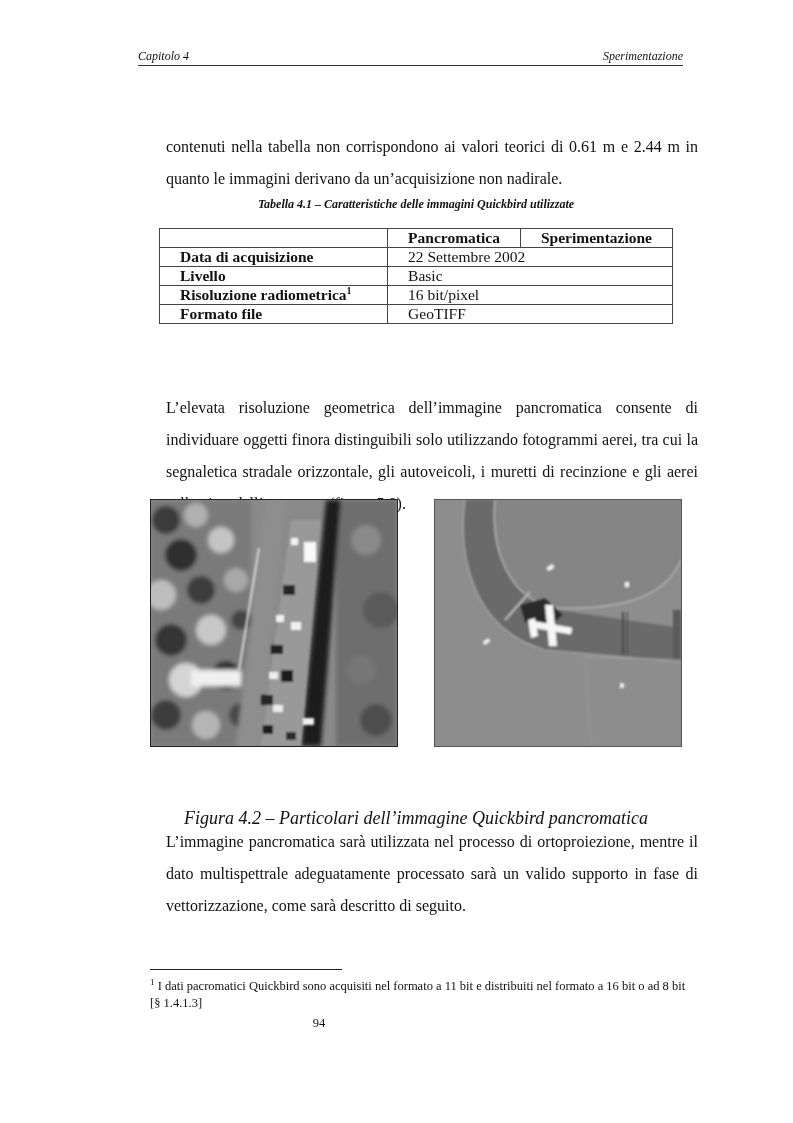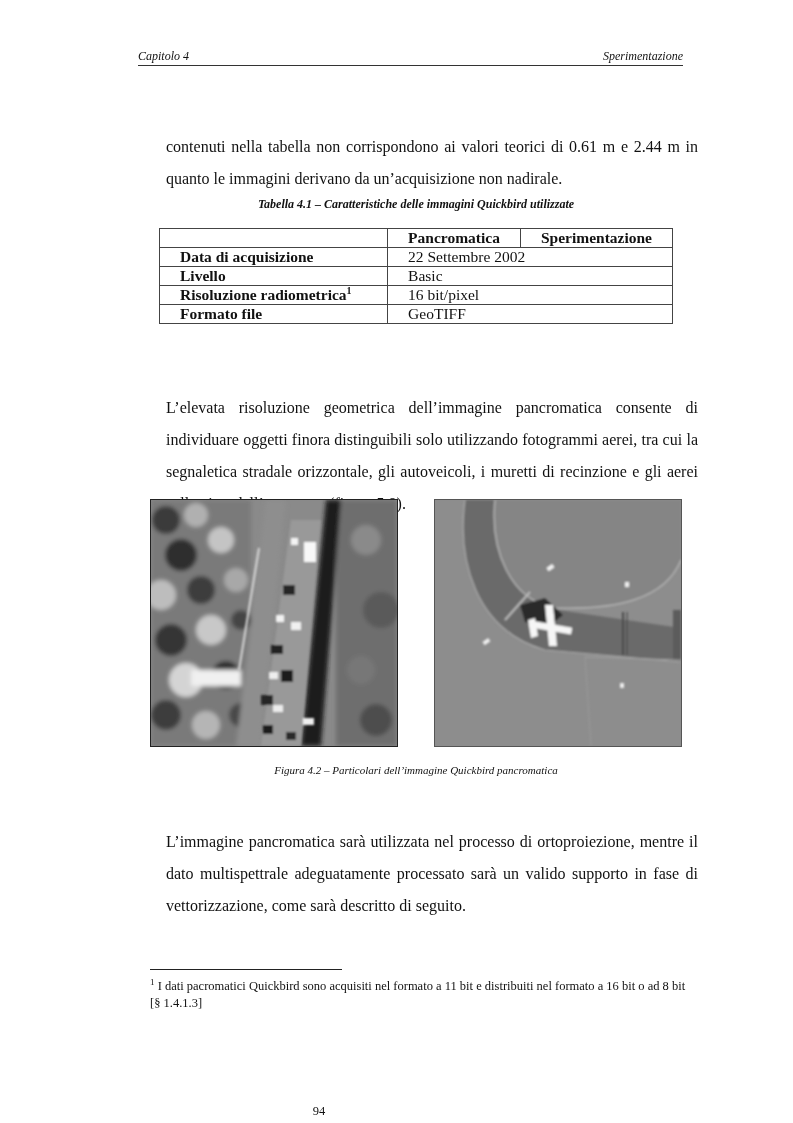--- a/index.html
+++ b/index.html
@@ -9,38 +9,38 @@
             border-bottom: 1px solid #333; font-style: italic; font-size: 12px; }
   .header .left { position: absolute; left: 0; top: 0; }
   .header .right { position: absolute; right: 0; top: 0; }
   .para { position: absolute; left: 150px; width: 532px; font-size: 16px;
           line-height: 32px; text-align: justify; margin: 16px; }
   .para.last-line-left { text-align-last: left; }
   #p1 { top: 115px; }
   .caption { position: absolute; left: 150px; width: 532px; text-align: center;
              font-style: italic; margin: 0; }
   #table-caption { top: 197px; font-weight: bold; font-size: 12px; }
-  #figure-caption { top: 764px; font-size: 11px; }
+  #figure-caption { top: 808px; font-size: 18px; }
   table.data { position: absolute; left: 159px; top: 228px; width: 514px;
                border-collapse: collapse; font-size: 15.5px; }
   table.data td { border: 1px solid #444; padding: 0 20px; height: 18px; line-height: 18px; }
   table.data td.lbl { font-weight: bold; width: 236px; text-align: left; }
   table.data td.hd { font-weight: bold; text-align: center; }
   table.data td.val { text-align: left; }
   sup { font-size: 10px; line-height: 0; vertical-align: super; }
   #p2 { top: 376px; }
   #p3 { top: 810px; }
   .fig { position: absolute; top: 499px; width: 246px; height: 246px; border: 1px solid #222; overflow: hidden; }
   #fig-a { left: 150px; }
   #fig-b { left: 434px; border-color: #555; }
   .fig svg { display: block; }
   .fn-rule { position: absolute; left: 150px; top: 969px; width: 192px; border-top: 1px solid #222; }
   .footnote { position: absolute; left: 150px; top: 978px; width: 540px; font-size: 12.5px; line-height: 17px; margin: 0; }
   .footnote sup { font-size: 9px; }
-  .pagenum { position: absolute; left: 0; width: 638px; top: 1104px; text-align: center; font-size: 12.5px; }
+  .pagenum { position: absolute; left: 0; width: 638px; top: 1016px; text-align: center; font-size: 12.5px; }
 </style>
 </head>
 <body>
 
 <div class="header">
   <span class="left">Capitolo 4</span>
   <span class="right">Sperimentazione</span>
 </div>
 
 <p id="p1" class="para last-line-left">contenuti nella tabella non corrispondono ai valori teorici di 0.61 m e 2.44 m in quanto le immagini derivano da un’acquisizione non nadirale.</p>

